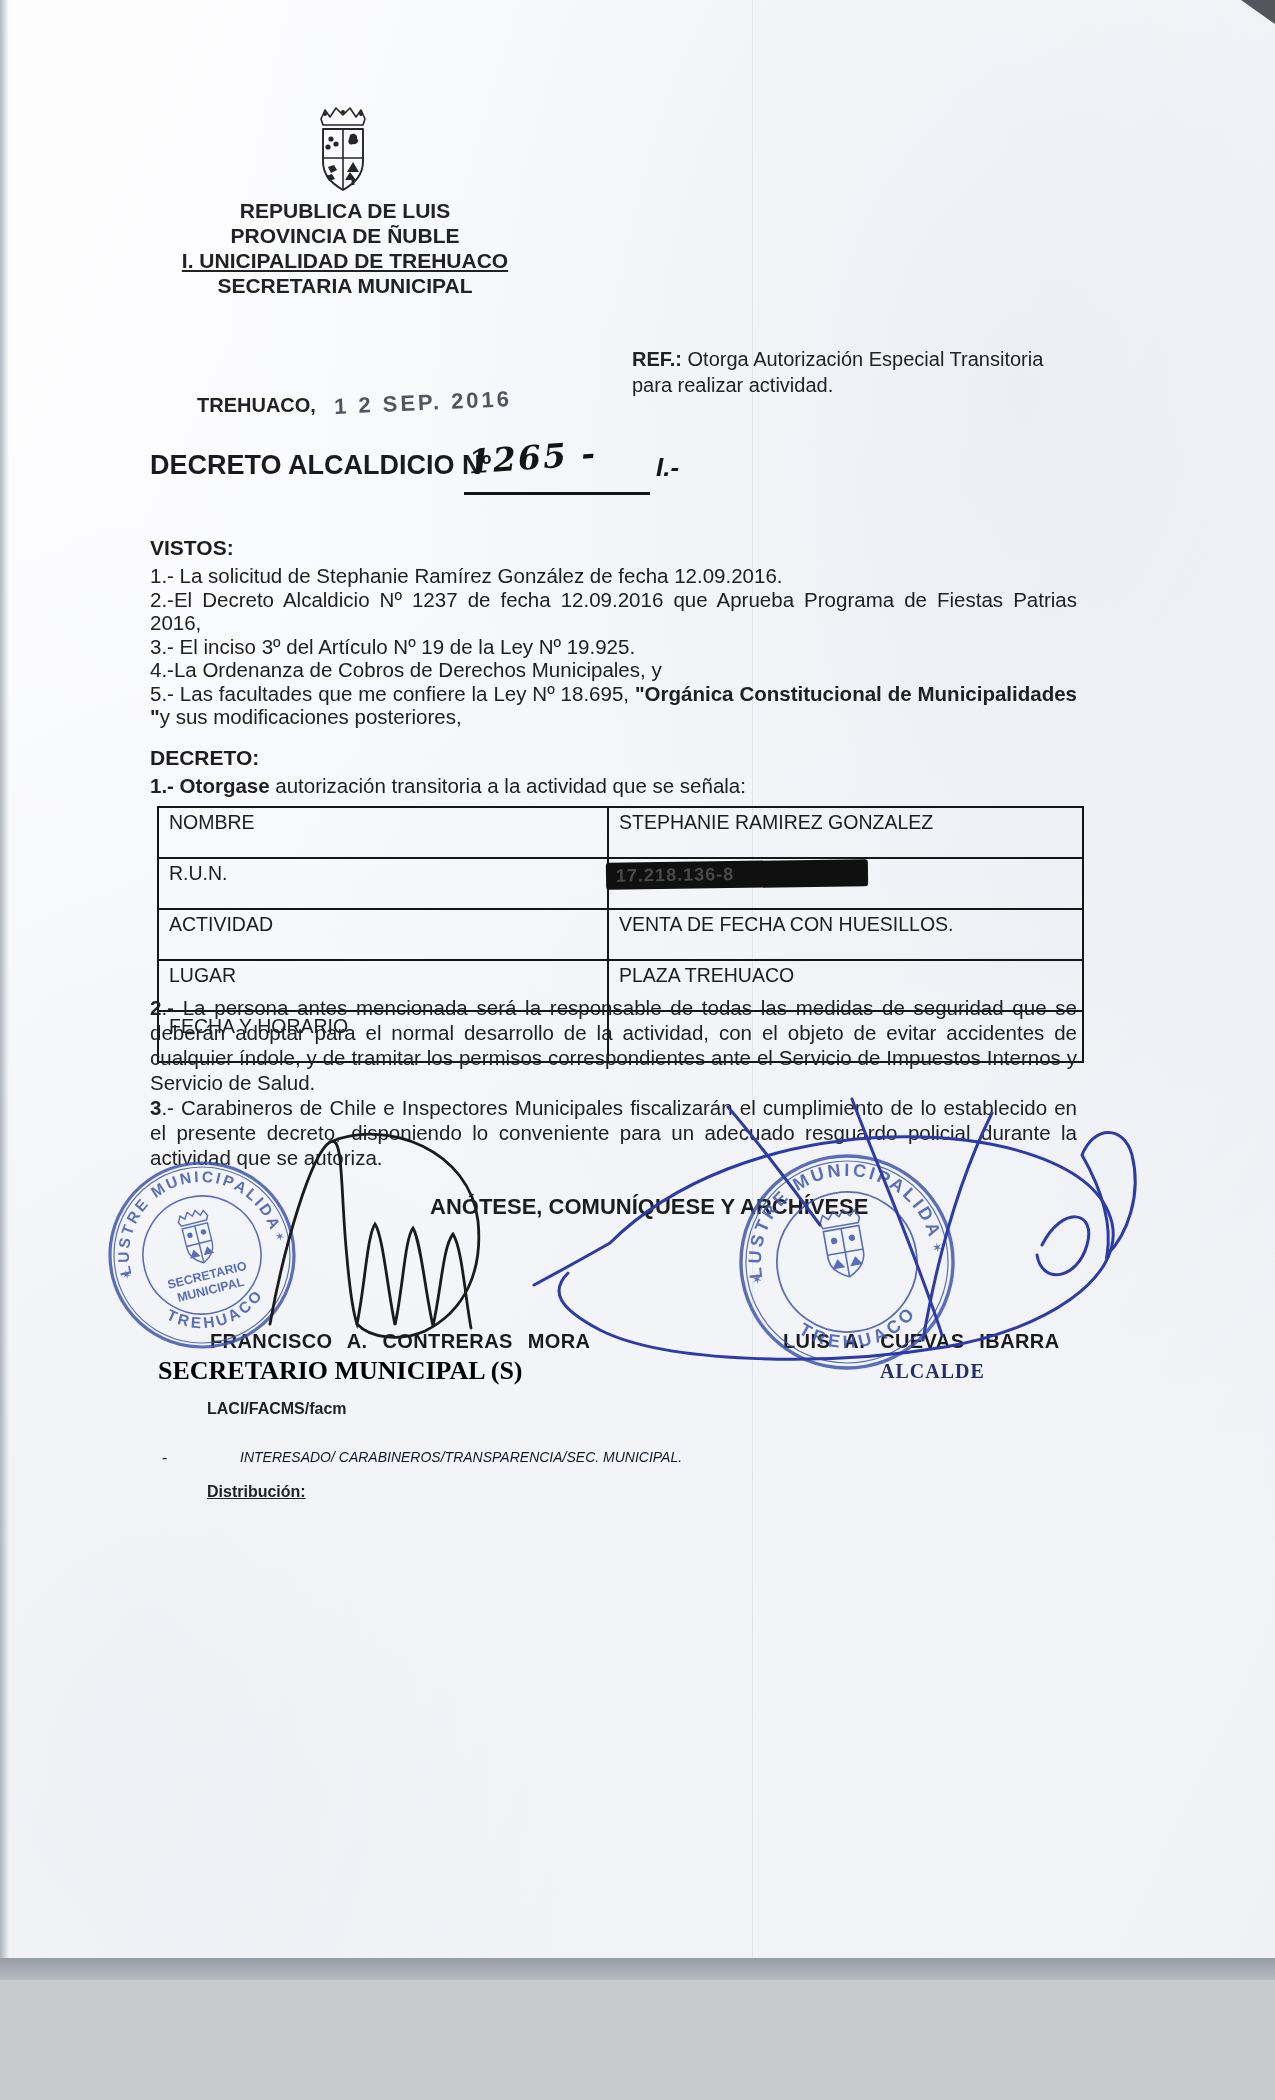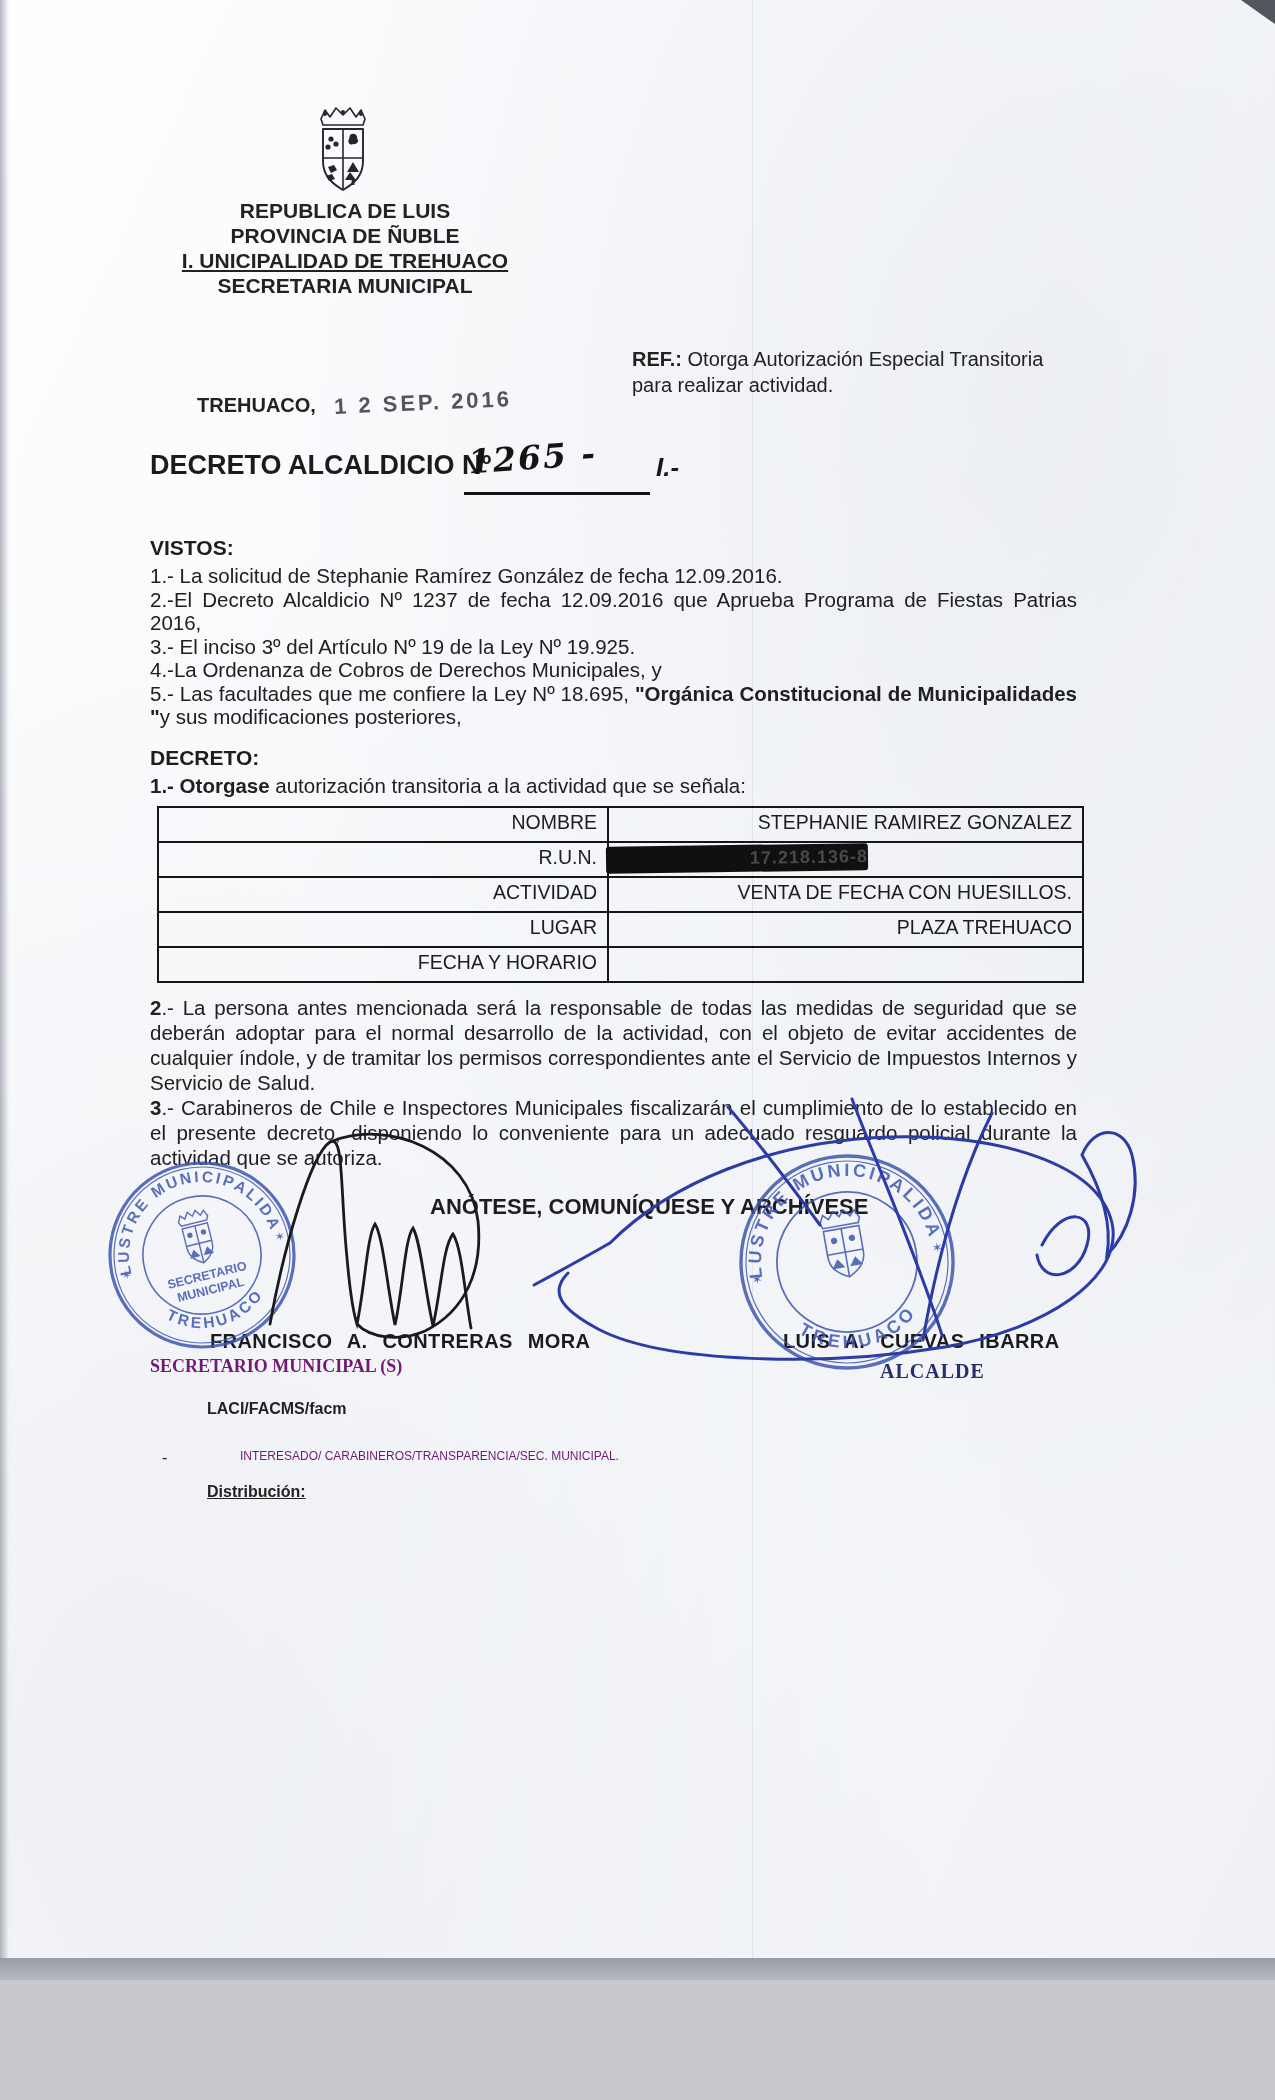--- a/index.html
+++ b/index.html
@@ -50,43 +50,43 @@
   .list{left:150px;top:564px;width:927px;font-size:20.5px;line-height:23.5px;
     color:#202022;}
   .list p{margin:0;text-align:justify;}
   .decreto-h{left:150px;top:746px;}
   .decreto-l{left:150px;top:774px;width:927px;font-size:20.5px;color:#202022;}
   b.inb{font-weight:bold;}
   
   .dtable{left:157px;top:806px;width:923px;border:2px solid #161616;}
   .drow{display:flex;border-top:2px solid #161616;}
   .drow:first-child{border-top:none;}
-  .dcell{font-size:19.5px;color:#1d1d1f;padding:3px 10px 4px 10px;min-height:26px;text-align:right;}
+  .dcell{font-size:19.5px;color:#1d1d1f;padding:3px 10px 20px 10px;min-height:26px;}
   .dlabel{width:428px;flex:0 0 428px;border-right:2px solid #161616;}
   .dval{flex:1;position:relative;}
   .redact{position:absolute;left:-3px;top:2px;width:262px;height:27px;
     background:#101010;border-radius:3px;transform:rotate(-.8deg);
     color:#494949;font-size:18px;font-weight:bold;letter-spacing:1px;
     line-height:27px;padding-left:10px;box-sizing:border-box;overflow:hidden;}
   
   .paras{left:150px;top:995px;width:927px;font-size:20.5px;line-height:25px;color:#202022;}
   .paras p{margin:0;text-align:justify;}
   
   .closing{left:430px;top:1194px;font-size:22px;font-weight:bold;color:#1d1d1f;z-index:4;}
   .sig-name{font-size:20px;font-weight:bold;color:#1b1b1d;word-spacing:9px;letter-spacing:.4px;z-index:4;}
   .name-left{left:210px;top:1330px;}
   .name-right{left:783px;top:1330px;}
   .sig-title{font-family:"Liberation Serif",serif;font-weight:bold;z-index:4;}
-  .title-left{left:150px;top:1356px;font-size:18px;color:#701a75;}
+  .title-left{left:158px;top:1356px;font-size:26px;color:#000000;}
   .title-right{left:880px;top:1360px;font-size:20px;color:#25306b;letter-spacing:1px;}
   .initials{left:207px;top:1400px;font-size:16px;font-weight:bold;color:#222;}
   .dist-label{left:207px;top:1483px;font-size:16px;font-weight:bold;
     text-decoration:underline;color:#222;}
   .dist-dash{left:162px;top:1449px;font-size:16px;color:#222;}
-  .dist-text{left:240px;top:1449px;font-size:12px;color:#701a75;}
+  .dist-text{left:240px;top:1449px;font-size:14px;color:#0f172a;font-style:italic;}
   
   .stamp{z-index:5;opacity:.84;}
   .stamp-left{left:103px;top:1156px;width:198px;height:198px;transform:rotate(-14deg);}
   .stamp-right{left:733px;top:1148px;width:228px;height:228px;transform:rotate(-10deg);}
   .ink{z-index:8;pointer-events:none;}
   .sig-black{left:218px;top:1126px;width:310px;height:215px;}
   .sig-blue{left:520px;top:1093px;width:640px;height:305px;}
 </style>
 </head>
 <body>

